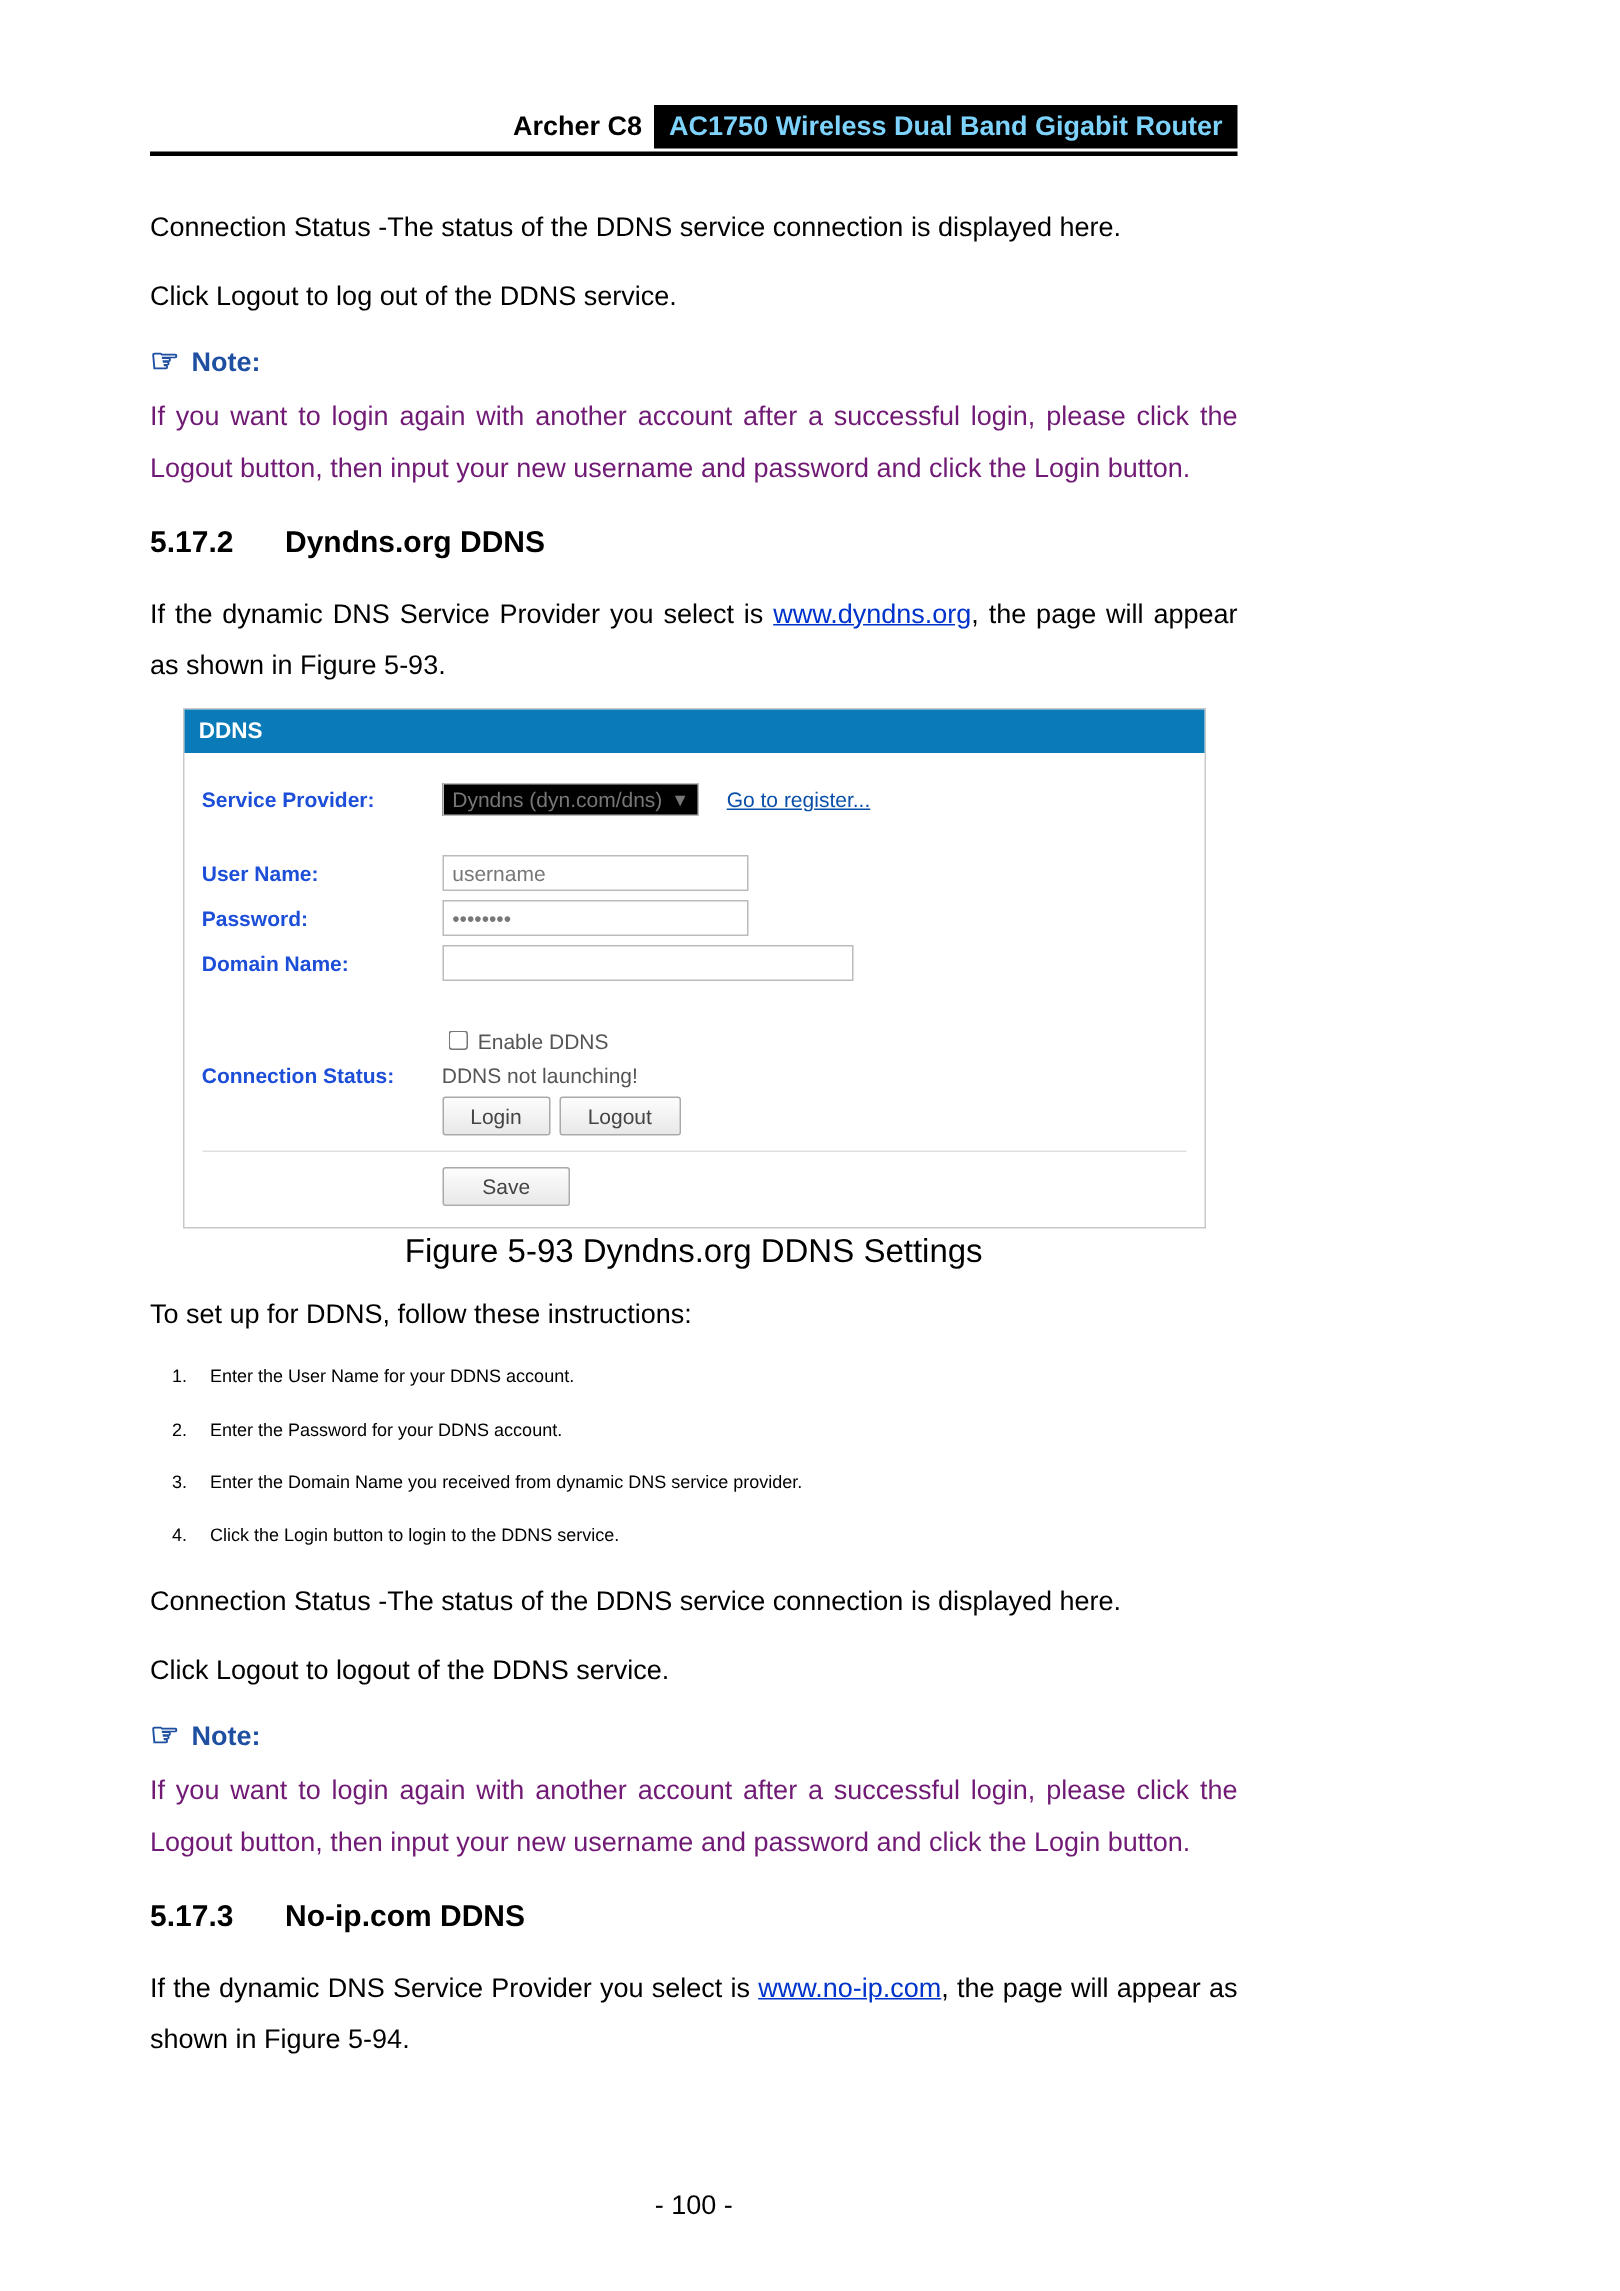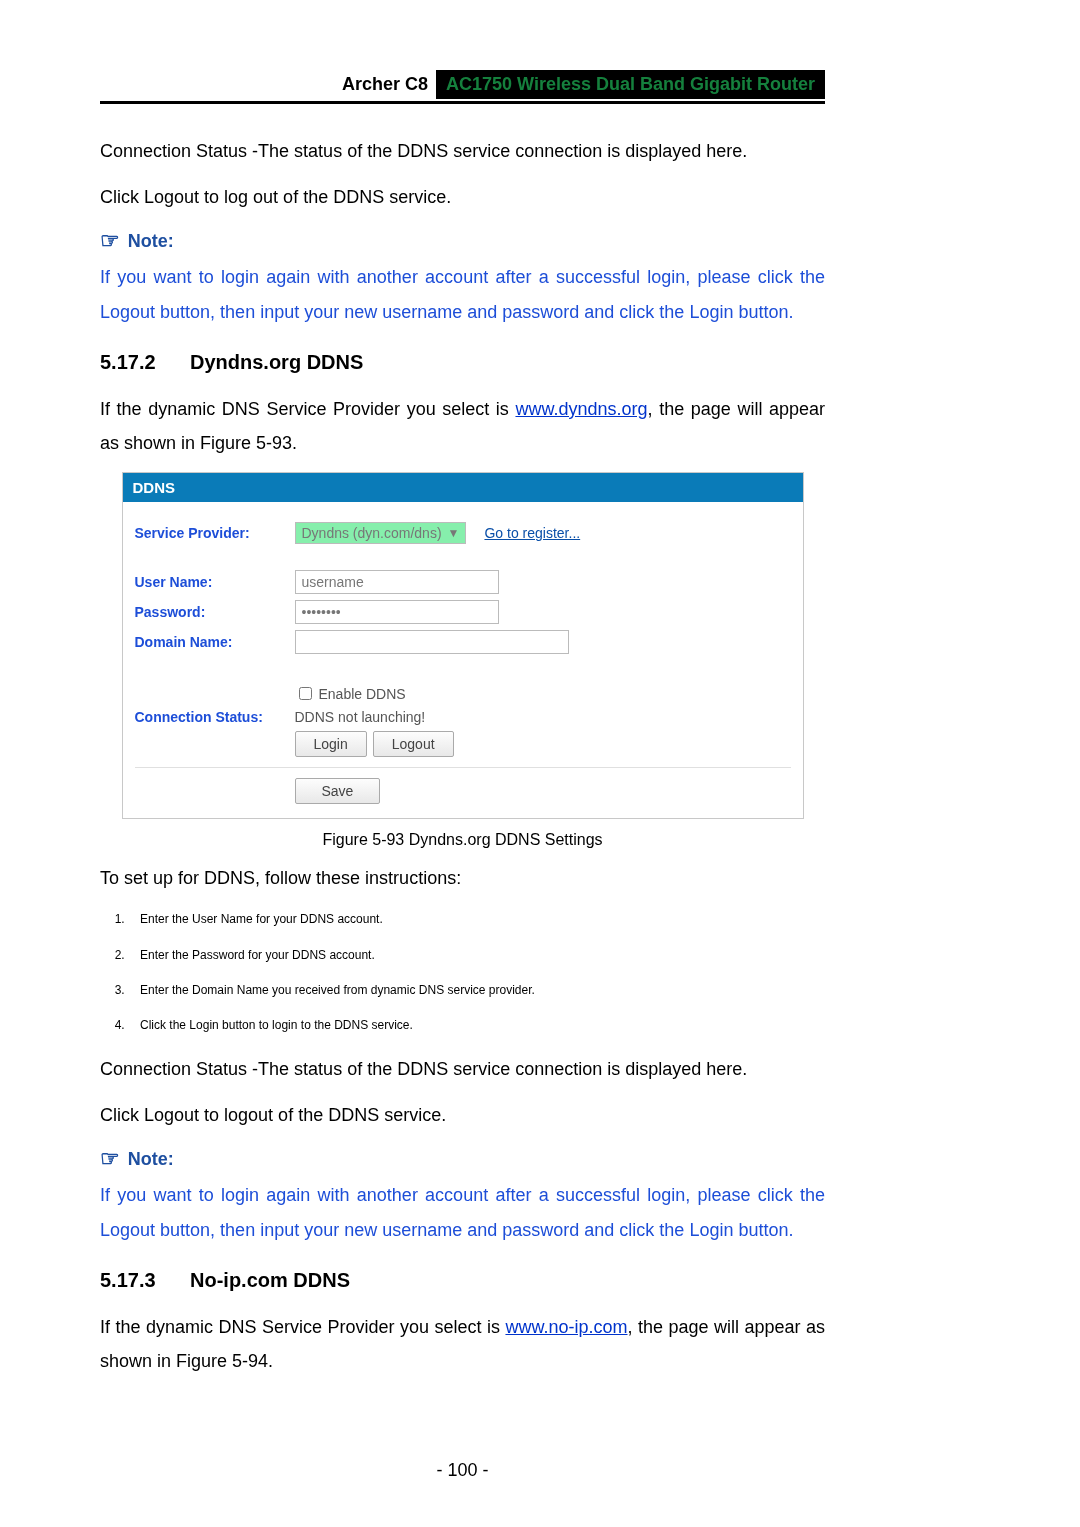--- a/index.html
+++ b/index.html
@@ -1,42 +1,42 @@
 <!DOCTYPE html>
 <html><head>
 <meta charset="utf-8">
 <style>
 html,body{margin:0;padding:0;background:#fff;font-family:Arial,Helvetica,sans-serif;color:#000}
 .page{width:925px;height:1527px;position:relative;box-sizing:border-box;padding:70px 100px 40px 100px}
 .hdr{display:flex;justify-content:flex-end;align-items:center;border-bottom:3px solid #000;padding-bottom:2px;margin-bottom:30px}
 .hdr .mdl{font-weight:bold;font-size:18px;color:#000;padding:2px 8px}
-.hdr .band{background:#000;color:#15803d;font-weight:bold;font-size:18px;padding:4px 10px}
+.hdr .band{background:#000;color:#7dd3fc;font-weight:bold;font-size:18px;padding:4px 10px}
 p{font-size:18px;line-height:1.9;margin:12px 0;text-align:justify}
 .b{font-weight:normal}
 .note-hd{color:#1e4fa0;font-weight:bold;font-size:18px;margin:14px 0 6px 0;display:flex;align-items:center;gap:8px}
 .note-hd .hand{font-size:22px}
-.note-body{color:#1d4ed8;font-size:18px;line-height:1.9;text-align:justify;margin:2px 0 20px 0}
+.note-body{color:#701a75;font-size:18px;line-height:1.9;text-align:justify;margin:2px 0 20px 0}
 .h3{font-weight:bold;font-size:20px;margin:22px 0 18px 0}
 .h3 .num{display:inline-block;width:90px}
 a.link{color:#0033cc;text-decoration:underline}
 ol.steps{font-size:12px;line-height:2.1;padding-left:28px;margin:8px 0 14px 0}
 ol.steps li{padding-left:12px;margin-bottom:10px}
 .figwrap{display:flex;flex-direction:column;align-items:center;margin:6px 0 10px 0}
 .panel{border:1px solid #c8c8c8;width:680px;font-family:Verdana,Arial,sans-serif;font-size:14px;color:#555}
 .panel-title{background:#0a7bb8;color:#fff;font-weight:bold;padding:6px 10px;font-size:15px}
 .panel-body{padding:14px 12px 8px 12px}
 .panel-row{display:flex;align-items:center;margin:6px 0}
 .panel-row .lbl{width:160px;font-weight:bold;color:#1d4ed8}
 .panel input[type=text],.panel input[type=password]{border:1px solid #bbb;padding:3px 6px;font-size:14px;color:#777;background:#fff}
-.sel{display:inline-flex;align-items:center;border:1px solid #bbb;background:#86efac;padding:2px 6px;color:#777}
+.sel{display:inline-flex;align-items:center;border:1px solid #bbb;background:#000000;padding:2px 6px;color:#777}
 .sel .chev{margin-left:6px;color:#777;font-size:12px}
 .reglink{color:#0a4fa8;text-decoration:underline;margin-left:18px;font-weight:normal}
 .hr{border-top:1px solid #e0e0e0;margin:10px 0}
 .btn{display:inline-block;border:1px solid #aaa;background:linear-gradient(#fdfdfd,#e8e8e8);padding:4px 18px;font-size:14px;color:#444;border-radius:2px;margin-right:6px}
-.figcap{font-size:16px;margin-top:12px}
+.figcap{font-size:22px;margin-top:2px}
 .pageno{position:absolute;bottom:46px;left:0;right:0;text-align:center;font-size:18px}
 </style>
 </head>
 <body>
 
 <div class="page">
 
   <div class="hdr">
     <span class="mdl">Archer C8</span>
     <span class="band">AC1750 Wireless Dual Band Gigabit Router</span>

